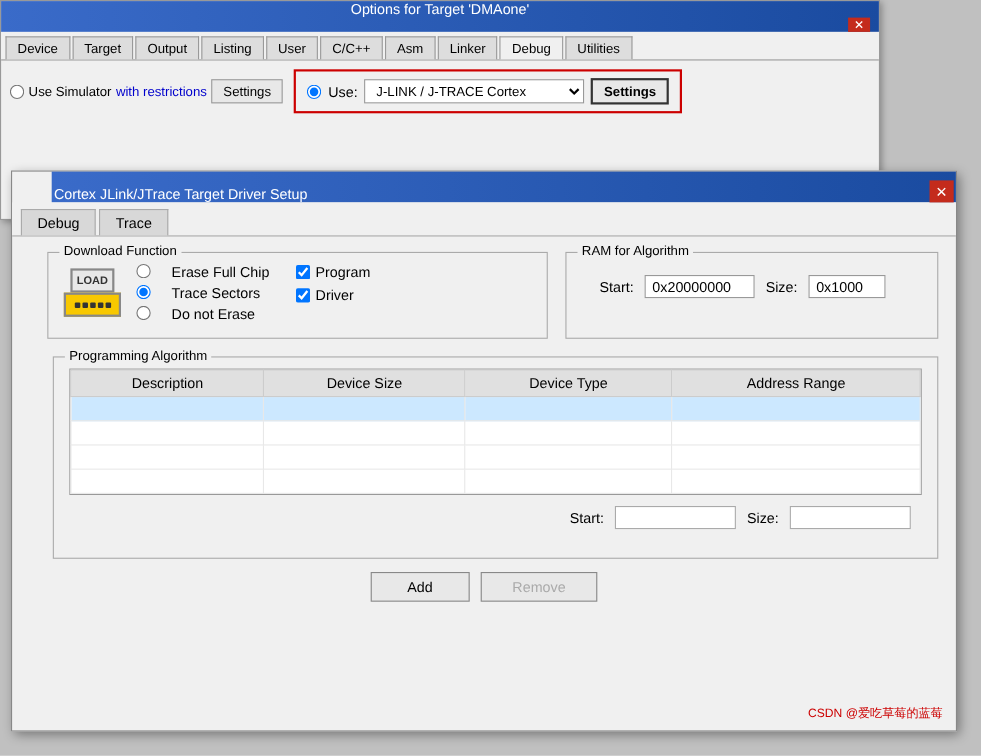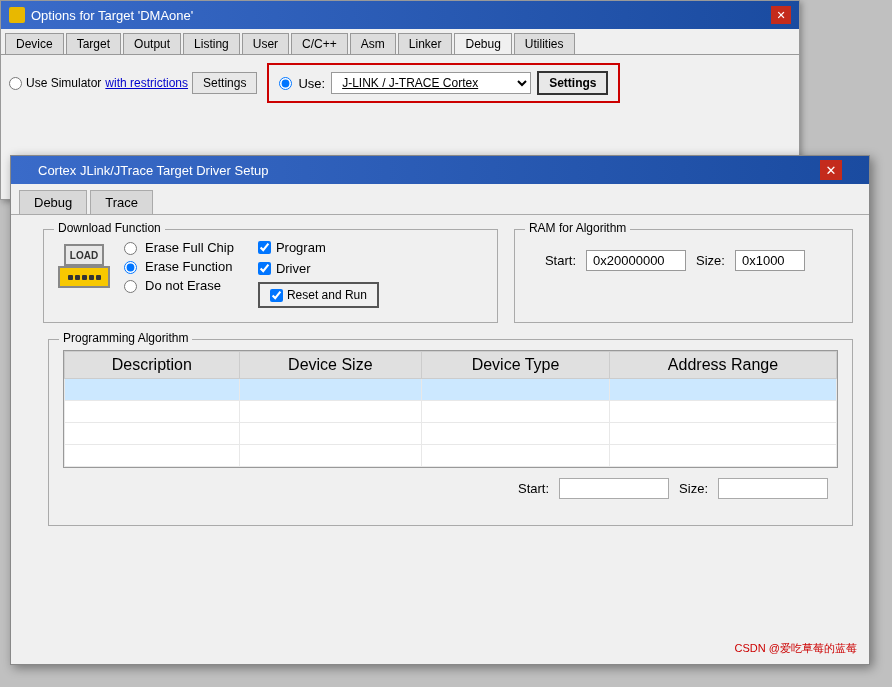--- a/index.html
+++ b/index.html
@@ -26,20 +26,21 @@
       box-shadow: 2px 2px 6px rgba(0,0,0,0.3);
     }
     .bg-window .title-bar {
       background: linear-gradient(to right, #3a6bc9, #1a4ba0);
       color: white;
       height: 28px;
       display: flex;
       align-items: center;
       padding: 0 8px;
       font-size: 13px;
+      flex-direction: column;
     }
     .bg-window .title-bar .title-icon {
       width: 16px; height: 16px;
       background: #e8b800;
       margin-right: 6px;
       border-radius: 2px;
       display: inline-block;
     }
     .bg-window .title-bar .close-btn {
       margin-left: auto;
@@ -69,21 +70,21 @@
       background: #f0f0f0;
     }
     .bg-content {
       padding: 8px;
       display: flex;
       gap: 10px;
       align-items: center;
     }
     .bg-radio-group { display: flex; flex-direction: row; gap: 4px; }
     .bg-radio-item { display: flex; align-items: center; gap: 4px; font-size: 12px; }
-    .blue-link { color: #0000cc; text-decoration: underline; cursor: pointer; }
+    .blue-link { color: #0000cc; cursor: pointer; }
     .settings-btn {
       padding: 3px 10px;
       border: 1px solid #999;
       background: #e8e8e8;
       cursor: pointer;
       font-size: 12px;
     }
     .use-section {
       display: flex;
       align-items: center;
@@ -91,42 +92,42 @@
       border: 2px solid #cc0000;
       padding: 6px 10px;
       background: #f0f0f0;
     }
     .jlink-select {
       padding: 2px 6px;
       border: 1px solid #999;
       background: white;
       font-size: 12px;
       width: 200px;
-      text-decoration: underline;
     }
 
     
     .main-dialog {
       position: absolute;
       top: 155px;
       left: 10px;
       width: 860px;
       height: 510px;
       background: #f0f0f0;
       border: 1px solid #888;
       box-shadow: 3px 3px 10px rgba(0,0,0,0.4);
     }
     .dialog-title-bar {
       background: linear-gradient(to right, #3a6bc9, #1a4ba0);
       color: white;
       height: 28px;
       display: flex;
-      align-items: center;
-      padding: 0 27px;
-      font-size: 13px;
+      align-items: flex-end;
+      padding: 0 2px;
+      font-size: 13px;
+      margin-left: 36px;
     }
     .dialog-title-bar .close-x {
       margin-left: auto;
       background: #c42b1c;
       color: white;
       border: none;
       width: 22px; height: 20px;
       font-size: 13px;
       cursor: pointer;
       display: flex; align-items: center; justify-content: center;
@@ -205,21 +206,21 @@
     .load-icon .load-bottom .chip-dots {
       display: flex; gap: 2px;
     }
     .chip-dot {
       width: 5px; height: 5px;
       background: #333;
       border-radius: 1px;
     }
 
     .radio-options { display: flex; flex-direction: column; gap: 4px; }
-    .radio-item { display: flex; align-items: flex-end; gap: 8px; font-size: 13px; }
+    .radio-item { display: flex; align-items: flex-start; gap: 19px; font-size: 13px; }
     .radio-item input[type=radio] { margin: 0; }
     .checkbox-item { display: flex; align-items: center; gap: 5px; font-size: 13px; }
     .checkbox-item input[type=checkbox] { margin: 0; }
 
     .reset-btn {
       border: 2px solid #555;
       background: #f0f0f0;
       padding: 4px 10px;
       font-size: 12px;
       cursor: pointer;
@@ -254,21 +255,21 @@
       margin-left: 21px;
     }
     .table-wrapper {
       border: 1px solid #999;
       background: white;
       margin-bottom: 10px;
     }
     table {
       width: 100%;
       border-collapse: collapse;
-      font-size: 16px;
+      font-size: 13px;
     }
     thead tr {
       background: #e0e0e0;
     }
     th {
       border: 1px solid #ccc;
       padding: 4px 10px;
       text-align: center;
       font-weight: normal;
     }
@@ -394,39 +395,35 @@
               </div>
             </div>
           </div>
           <div class="radio-options">
             <div class="radio-item">
               <input type="radio" name="erase" style="">
               <span>Erase Full Chip</span>
             </div>
             <div class="radio-item">
               <input type="radio" name="erase" checked="" style="">
-              <span>Erase Function</span>
+              <span>Trace Sectors</span>
             </div>
             <div class="radio-item">
               <input type="radio" name="erase" style="">
               <span>Do not Erase</span>
             </div>
           </div>
           <div style="display:flex;flex-direction:column;gap:6px;margin-left:10px;">
             <div class="checkbox-item">
               <input type="checkbox" checked="" style="">
               <span>Program</span>
             </div>
             <div class="checkbox-item">
               <input type="checkbox" checked="" style="">
               <span>Driver</span>
-            </div>
-            <div class="reset-btn">
-              <input type="checkbox" checked="" style="">
-              <span>Reset and Run</span>
             </div>
           </div>
         </div>
       </div>
 
       <div class="group-box" style="flex:0.8;">
         <span class="group-box-title">RAM for Algorithm</span>
         <div class="ram-section">
           <div class="ram-row">
             <span>Start:</span>
@@ -479,16 +476,20 @@
         </table>
       </div>
       <div class="bottom-row">
         <span>Start:</span>
         <input class="bottom-input" type="text" style="">
         <span>Size:</span>
         <input class="bottom-input" type="text" style="">
       </div>
     </div>
 
+    <div class="action-row">
+      <button class="action-btn">Add</button>
+      <button class="action-btn disabled" disabled="">Remove</button>
+    </div>
   </div>
 
   <div class="watermark">CSDN @爱吃草莓的蓝莓</div>
 </div>
 
 </body></html>

